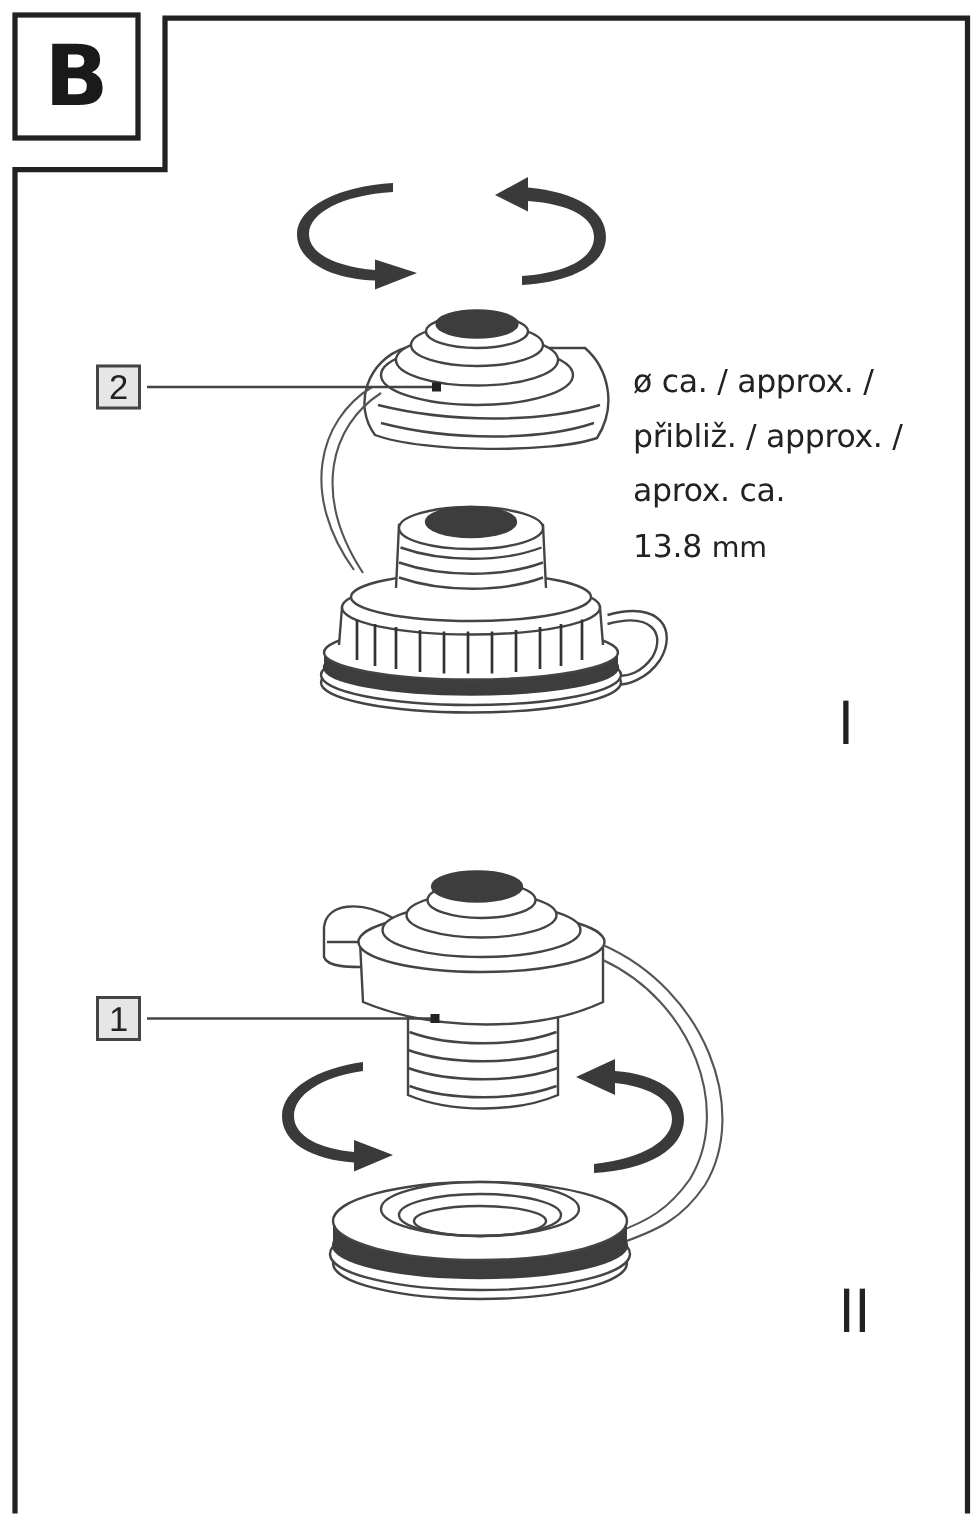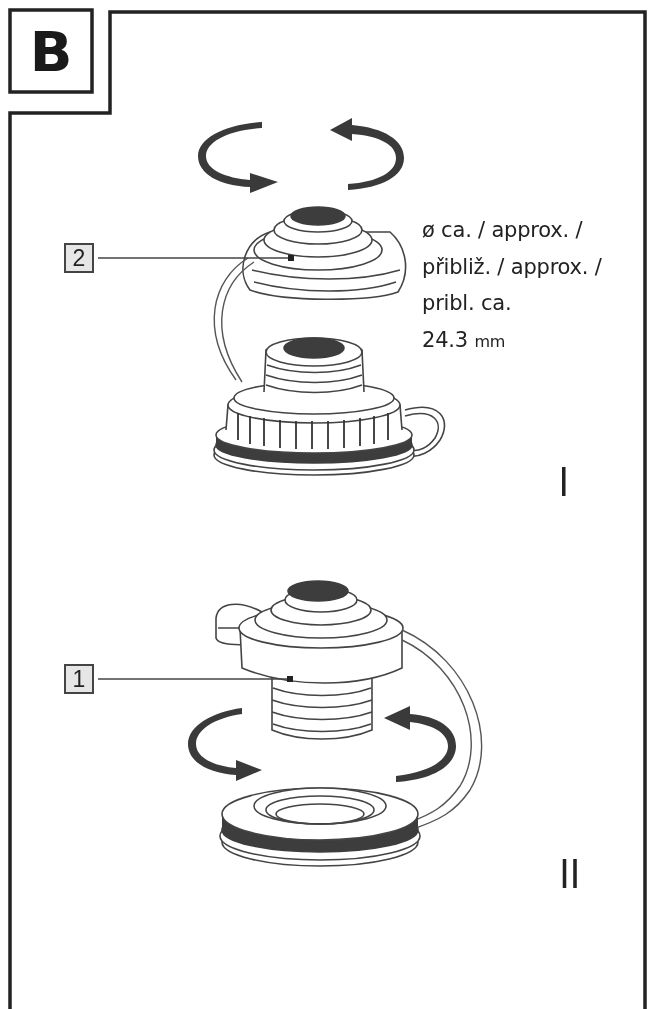--- a/index.html
+++ b/index.html
@@ -6,25 +6,25 @@
   body { width: 648px; height: 1009px; position: relative; overflow: hidden;
          font-family: "DejaVu Sans", "Liberation Sans", sans-serif; }
   #stage { position: absolute; left: 0; top: 0; width: 648px; height: 1009px; }
   .panel-letter { position: absolute; left: 12px; top: 12px; width: 78px; height: 78px;
                   display: flex; align-items: center; justify-content: center;
                   font-family: "DejaVu Sans", sans-serif; font-weight: bold; font-size: 56px; color: #1a1a1a; }
   .callout { position: absolute; width: 30px; height: 30px; background: #e6e6e6;
              border: 2px solid #444; box-sizing: border-box;
              display: flex; align-items: center; justify-content: center;
              font-family: "Liberation Sans", sans-serif; font-size: 23px; color: #222; line-height: 1; }
-  .dim-text { position: absolute; left: 422px; top: 212px; width: 220px;
+  .dim-text { position: absolute; left: 422px; top: 236px; width: 220px;
               font-family: "DejaVu Sans", sans-serif; font-size: 21px; line-height: 36.5px; color: #222;
               letter-spacing: -0.2px; }
   .dim-text div { white-space: nowrap; }
-  .dim-text .unit { font-size: 16px; }
+  .dim-text .unit { font-size: 19px; }
   .step-label { position: absolute; font-family: "Liberation Sans", sans-serif; font-size: 42px; color: #222;
                 font-weight: normal; transform: scaleX(0.9); }
 </style>
 </head>
 <body>
 
 <div id="stage">
 
   <svg width="648" height="1009" viewBox="0 0 648 1009" xmlns="http://www.w3.org/2000/svg" style="position:absolute;left:0;top:0;">
 
@@ -133,22 +133,22 @@
   </svg>
 
   <div class="panel-letter">B</div>
 
   <div class="callout" style="left:64px; top:243px;">2</div>
   <div class="callout" style="left:64px; top:664px;">1</div>
 
   <div class="dim-text">
     <div>ø ca. / approx. /</div>
     <div>přibliž. / approx. /</div>
-    <div>pribl. ca.</div>
+    <div>aprox. ca.</div>
     <div>
-      <span>24.3</span>
+      <span>13.8</span>
       <span class="unit">mm</span>
     </div>
   </div>
 
   <div class="step-label" style="left:558px; top:458px;">I</div>
   <div class="step-label" style="left:558px; top:850px;">II</div>
 </div>
 
 </body></html>

